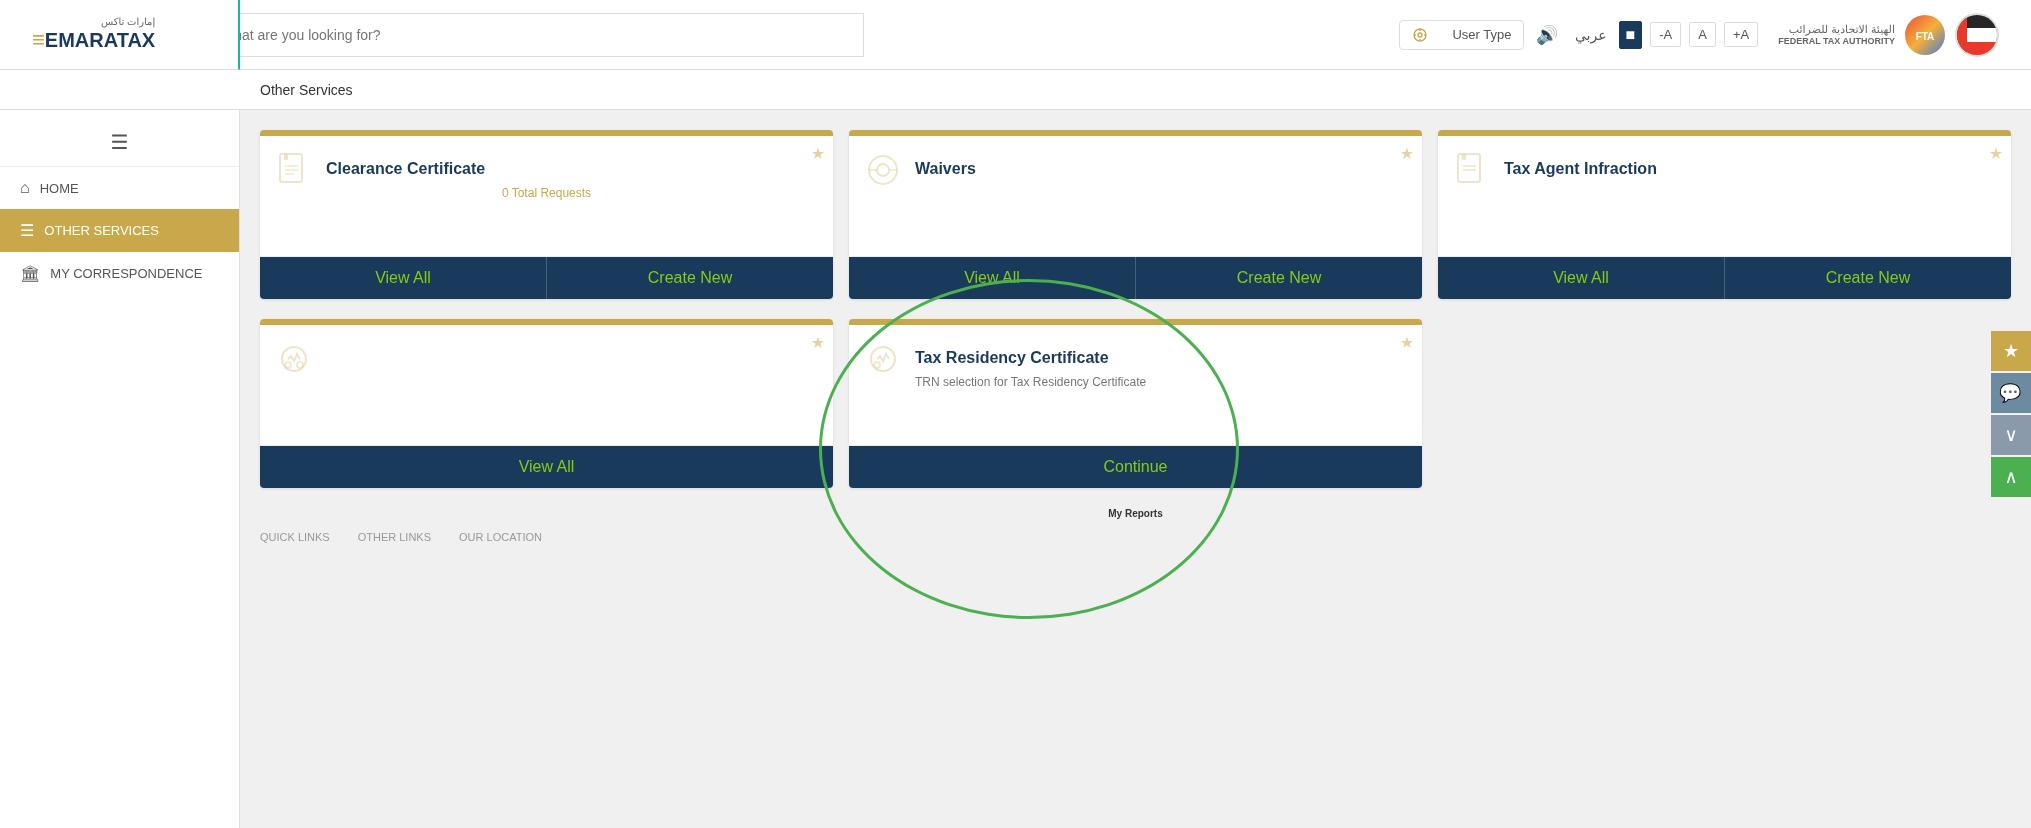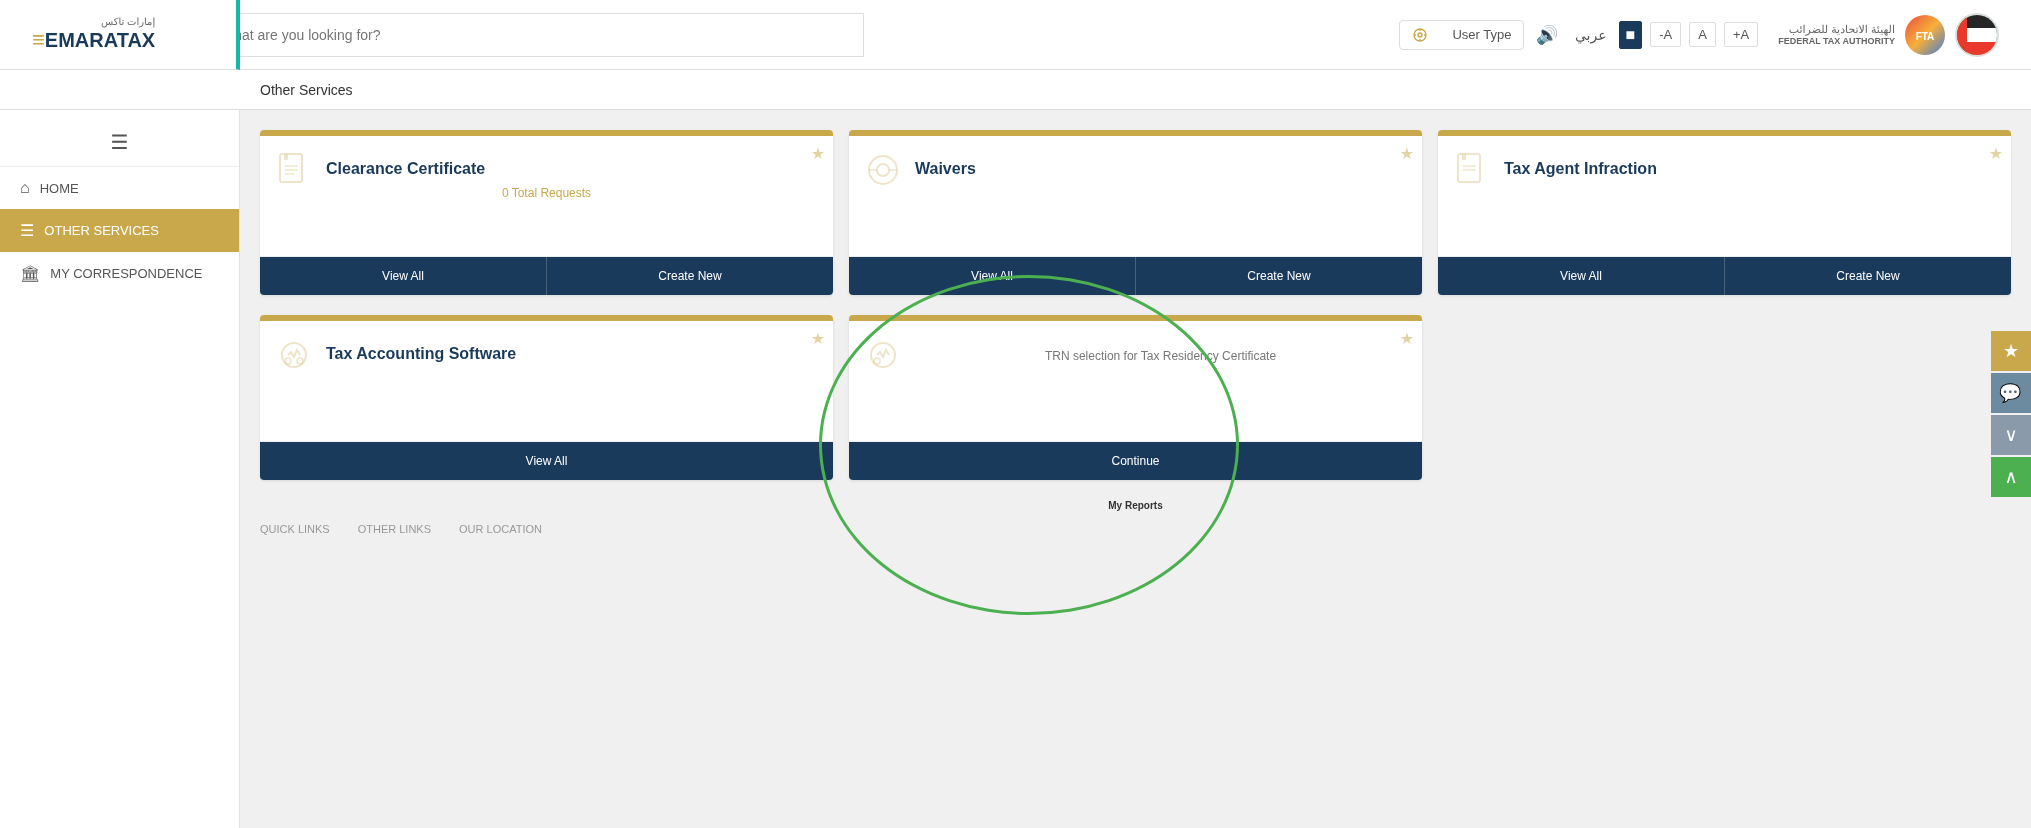--- a/index.html
+++ b/index.html
@@ -206,39 +206,38 @@
       font-weight: bold;
       color: #1a3a5c;
       margin-left: 50px;
       padding-top: 4px;
     }
     .card-subtitle {
       font-size: 12px;
       color: #777;
       margin-left: 50px;
       margin-top: 8px;
-      text-align: center;
     }
     .card-total {
       font-size: 12px;
       color: #c8a84b;
       text-align: center;
       padding: 8px 0 4px;
     }
     .card-footer {
       display: flex;
       border-top: 1px solid #eee;
     }
     .card-btn {
       flex: 1;
       background: #1a3a5c;
-      color: #ffffff;
+      color: #84cc16;
       border: none;
       padding: 12px;
-      font-size: 12px;
+      font-size: 16px;
       cursor: pointer;
       text-align: center;
       font-weight: 500;
     }
     .card-btn:not(:last-child) {
       border-right: 1px solid rgba(255,255,255,0.2);
     }
     .card-btn.single {
       border-radius: 0;
     }
@@ -403,21 +402,21 @@
           <rect x="0" width="10" height="40" fill="#e8392a"></rect>
         </svg>
       </div>
     </div>
 
     <div style="display:flex;flex-direction:column;align-items:flex-end;margin-left:8px;">
     </div>
   </div>
 </div>
 
-<div style="position:absolute;top:0;left:0;width:240px;height:70px;background:#fff;display:flex;align-items:center;padding-left:16px;border-right:4px solid #14b8a6;border-bottom:1px solid #ddd;z-index:10;">
+<div style="position:absolute;top:0;left:0;width:240px;height:70px;background:#fff;display:flex;align-items:center;padding-left:16px;border-right:2px solid #14b8a6;border-bottom:1px solid #ddd;z-index:10;">
   <div>
     <div style="font-size:10px;color:#666;text-align:right;direction:rtl;">إمارات تاكس</div>
     <div style="font-size:20px;font-weight:bold;color:#1a3a5c;margin-left:16px;">
       <span style="color:#c8a84b;font-size:22px;">≡</span><span>EMARATAX</span>
     </div>
   </div>
 </div>
 
 <div class="sub-header">
   <span>Other Services</span>
@@ -517,40 +516,40 @@
         <div class="card-body">
           <div class="card-icon">
             <svg width="36" height="36" viewBox="0 0 36 36" fill="none">
               <circle cx="18" cy="18" r="12" stroke="#c8a84b" stroke-width="2" fill="none" opacity="0.5"></circle>
               <path d="M12 18 L15 15 L18 20 L21 13 L24 18" stroke="#c8a84b" stroke-width="2" fill="none" opacity="0.5"></path>
               <circle cx="12" cy="24" r="3" stroke="#c8a84b" stroke-width="1.5" fill="none" opacity="0.5"></circle>
               <circle cx="24" cy="24" r="3" stroke="#c8a84b" stroke-width="1.5" fill="none" opacity="0.5"></circle>
             </svg>
           </div>
           <div class="card-corner-star">★</div>
-          <div class="card-title">Tax Accounting Software</div>
         </div>
         <div class="card-footer">
           <button class="card-btn single">View All</button>
         </div>
       </div>
 
       <div class="tax-residency-wrapper">
         <div class="circle-overlay"></div>
         <div class="service-card">
           <div class="card-header-bar"></div>
           <div class="card-body">
             <div class="card-icon">
               <svg width="36" height="36" viewBox="0 0 36 36" fill="none">
                 <circle cx="18" cy="18" r="12" stroke="#c8a84b" stroke-width="2" fill="none" opacity="0.5"></circle>
                 <path d="M12 18 L15 15 L18 20 L21 13 L24 18" stroke="#c8a84b" stroke-width="2" fill="none" opacity="0.5"></path>
                 <circle cx="12" cy="24" r="3" stroke="#c8a84b" stroke-width="1.5" fill="none" opacity="0.5"></circle>
               </svg>
             </div>
             <div class="card-corner-star">★</div>
+            <div class="card-title">Tax Residency Certificate</div>
             <div class="card-subtitle">TRN selection for Tax Residency Certificate</div>
           </div>
           <div class="card-footer">
             <button class="card-btn single">Continue</button>
           </div>
         </div>
       </div>
 
       <div></div>
     </div>

